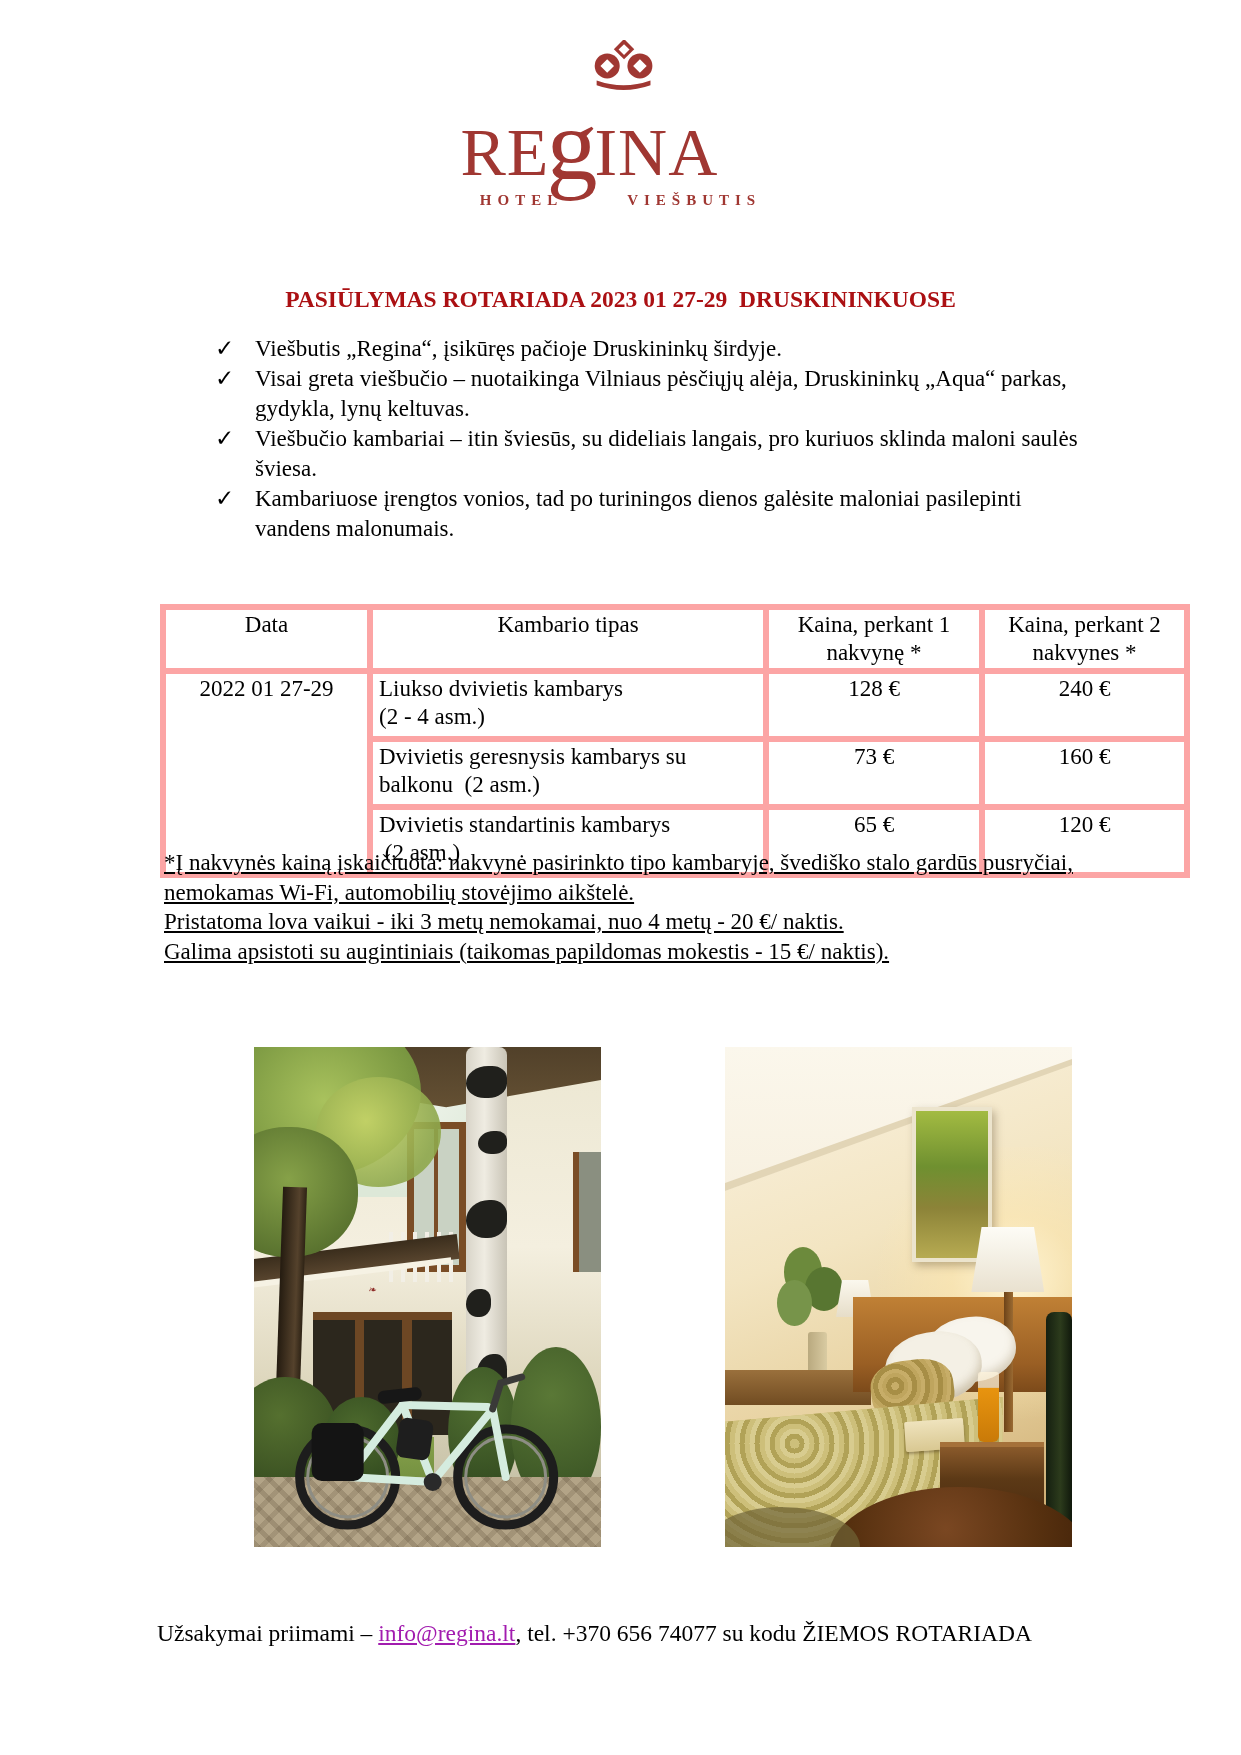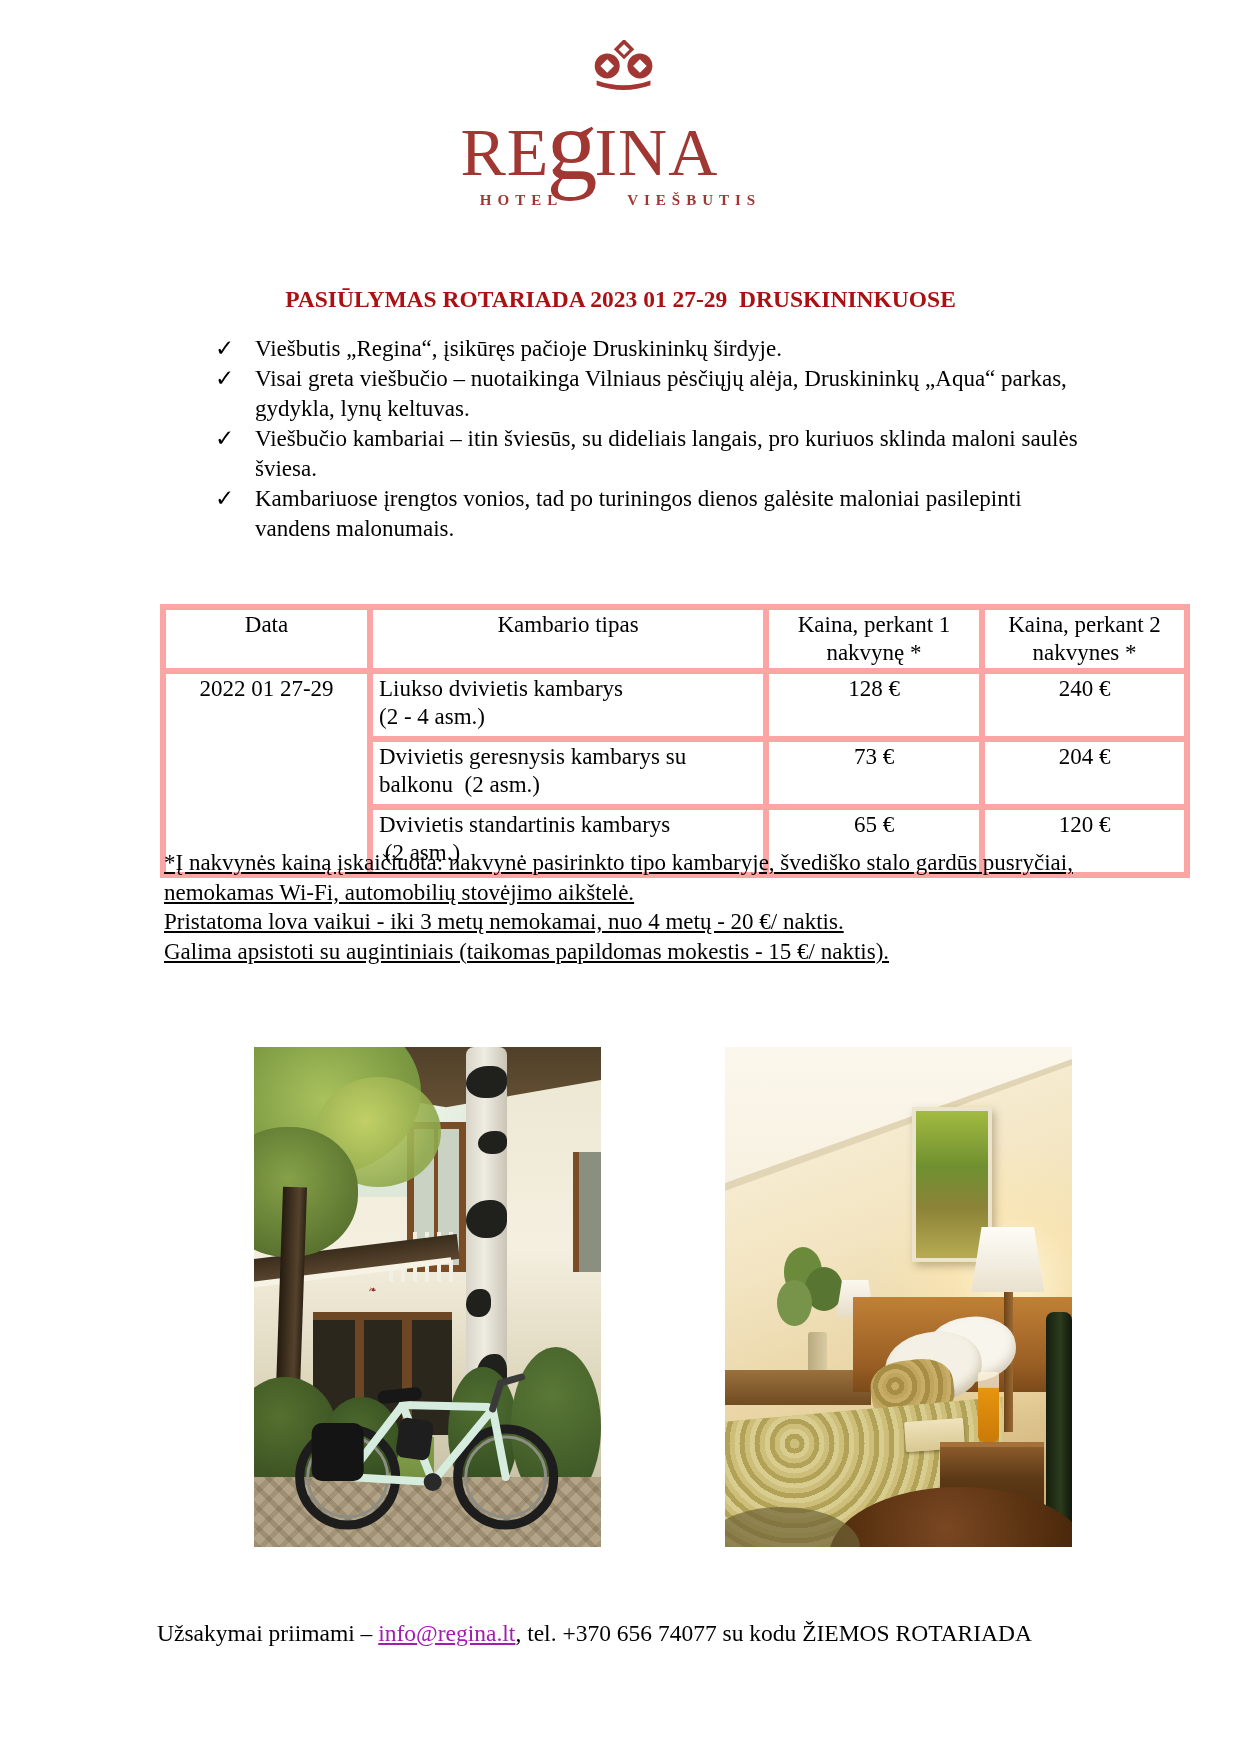--- a/index.html
+++ b/index.html
@@ -207,21 +207,21 @@
       </td>
       <td class="cell-center">128 €</td>
       <td class="cell-center">240 €</td>
     </tr>
     <tr>
       <td class="cell-type">
         <div class="pre">Dvivietis geresnysis kambarys su</div>
         <div class="pre">balkonu  (2 asm.)</div>
       </td>
       <td class="cell-center">73 €</td>
-      <td class="cell-center">204 €</td>
+      <td class="cell-center">160 €</td>
     </tr>
     <tr>
       <td class="cell-type">
         <div class="pre">Dvivietis standartinis kambarys</div>
         <div class="pre"> (2 asm.)</div>
       </td>
       <td class="cell-center">65 €</td>
       <td class="cell-center">120 €</td>
     </tr>
   </tbody>

